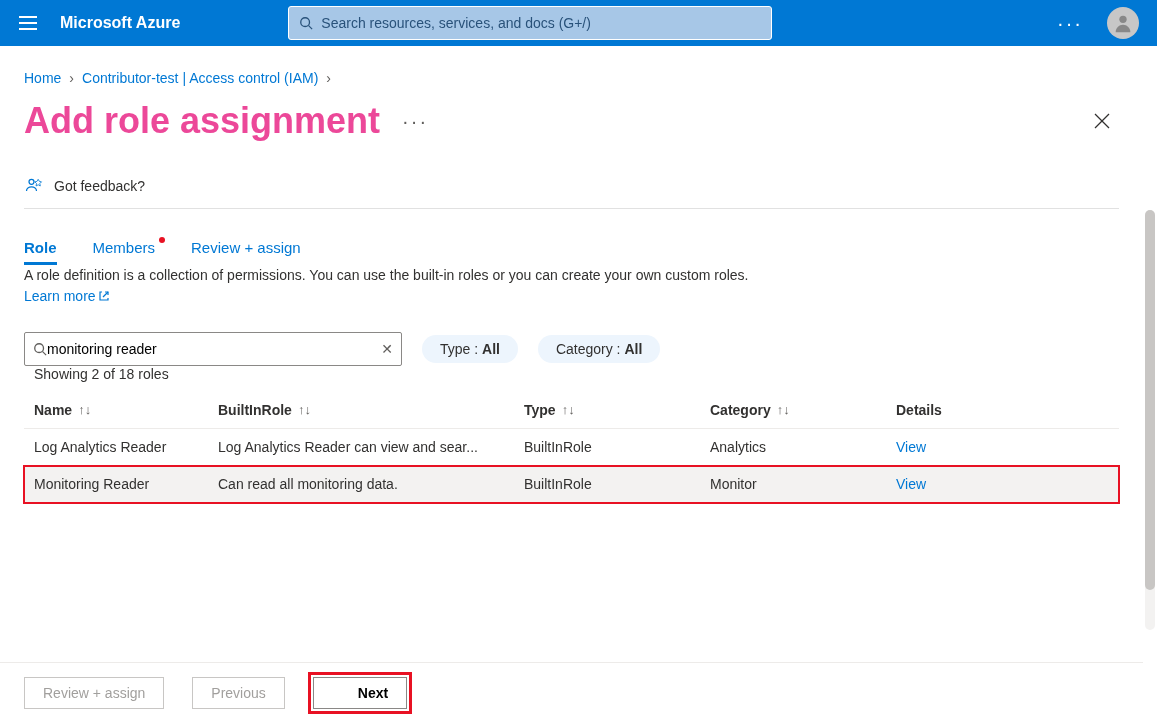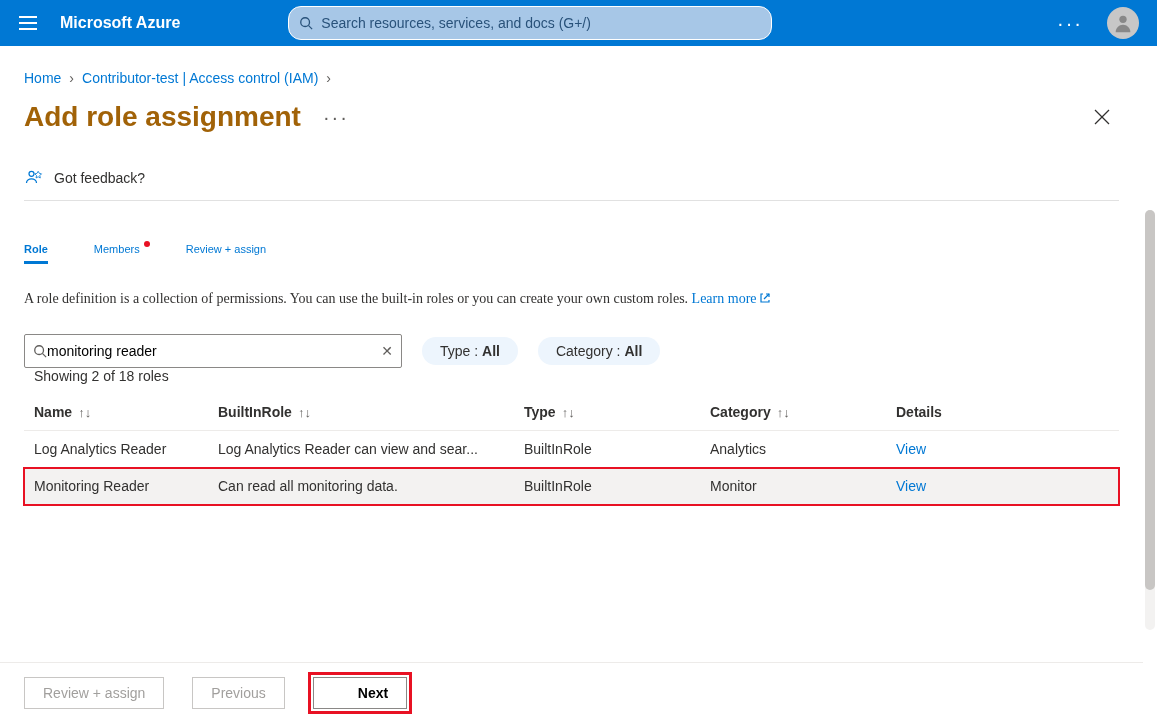--- a/index.html
+++ b/index.html
@@ -4,61 +4,61 @@
 <style>
   * { box-sizing: border-box; margin: 0; padding: 0; }
   body { font-family: "Segoe UI", -apple-system, sans-serif; font-size: 14px; color: #323130; background: #fff; width: 1157px; height: 723px; overflow: hidden; position: relative; }
 
   
   .topbar { height: 46px; background: #0078d4; display: flex; align-items: center; padding: 0 8px; color: #fff; }
   .hamburger { width: 40px; height: 40px; display:flex; align-items:center; justify-content:center; cursor:pointer; }
   .hamburger svg { stroke: #fff; }
   .brand { font-size: 16px; font-weight: 600; padding: 0 18px 0 12px; white-space: nowrap; }
   .search-wrap { flex: 0 0 auto; width: 484px; margin-left: 90px; }
-  .search { display:flex; align-items:center; height: 32px; background: #a7c7e7; border: 1px solid #fff; border-radius: 13px; padding: 16px 10px; }
+  .search { display:flex; align-items:center; height: 32px; background: #a7c7e7; border: 1px solid #fff; border-radius: 3px; padding: 16px 10px; }
   .search-icon { width: 14px; height: 14px; margin-right: 8px; flex-shrink:0; }
   .search input { flex:1; background: transparent; border: none; outline: none; font-size: 14px; color: #1b3a57; }
   .search input::placeholder { color: #29527a; }
   .top-spacer { flex: 1; }
   .top-more { font-size: 20px; letter-spacing: 2px; padding: 0 14px; cursor:pointer; }
   .avatar { width: 32px; height: 32px; border-radius: 50%; background: #c7c7c7; display:flex; align-items:center; justify-content:center; margin: 0 10px; }
   .avatar svg { fill: #888; }
 
   
   .content { position: absolute; top: 50px; left: 0; right: 14px; bottom: 0; padding: 20px 24px 0 24px; overflow: hidden; }
 
   
   .breadcrumb { font-size: 14px; color: #605e5c; display:flex; align-items:center; gap: 8px; }
   .breadcrumb a { color: #0078d4; text-decoration: none; }
   .breadcrumb .chev { color: #605e5c; }
 
   
   .titlebar { display:flex; align-items:center; margin-top: 14px; }
-  .page-title { font-size: 28px; font-weight: 600; color: #a16207; }
+  .page-title { font-size: 36px; font-weight: 600; color: #ec4899; }
   .title-more { font-size: 20px; color: #605e5c; margin-left: 22px; letter-spacing: 2px; cursor:pointer; }
   .title-close { margin-left: auto; width: 34px; height: 34px; display:flex; align-items:center; justify-content:center; cursor:pointer; }
   .title-close svg { stroke: #323130; }
 
   
   .feedback { display:flex; align-items:center; gap: 10px; margin-top: 34px; color: #323130; cursor:pointer; }
   .feedback svg { stroke: #0078d4; fill:none; }
 
   .hr1 { border: none; border-top: 1px solid #e1e1e1; margin-top: 12px; }
 
   
   .scrollarea { position: relative; }
 
   
-  .tabs { display:flex; gap: 46px; margin-top: 42px; font-size: 11px; }
+  .tabs { display:flex; gap: 36px; margin-top: 30px; font-size: 15px; }
   .tab { color: #0078d4; padding-bottom: 6px; cursor:pointer; position: relative; }
   .tab.active { font-weight: 600; border-bottom: 3px solid #0078d4; }
   .tab .dot { width:6px; height:6px; background:#e81123; border-radius:50%; position:absolute; top:-2px; right:-10px; }
 
   
-  .desc { margin-top: 24px; max-width: 760px; line-height: 1.5; color: #323130; font-family: Liberation Serif, serif; }
+  .desc { max-width: 760px; line-height: 1.5; color: #323130; }
   .desc a { color: #0078d4; text-decoration: none; }
   .ext-icon { display:inline-block; vertical-align: middle; margin-left:2px; }
 
   
   .filter-row { display:flex; align-items:center; gap: 20px; margin-top: 24px; }
   .role-search { display:flex; align-items:center; width: 378px; height: 34px; border: 1px solid #8a8886; border-radius: 2px; padding: 0 8px; }
   .role-search input { flex:1; border:none; outline:none; font-size: 14px; }
   .role-search .clear { cursor:pointer; color:#605e5c; font-size: 14px; }
   .pill { background: #edf5fd; border-radius: 20px; padding: 6px 18px; color: #323130; cursor:pointer; }
   .pill b { font-weight: 600; }

